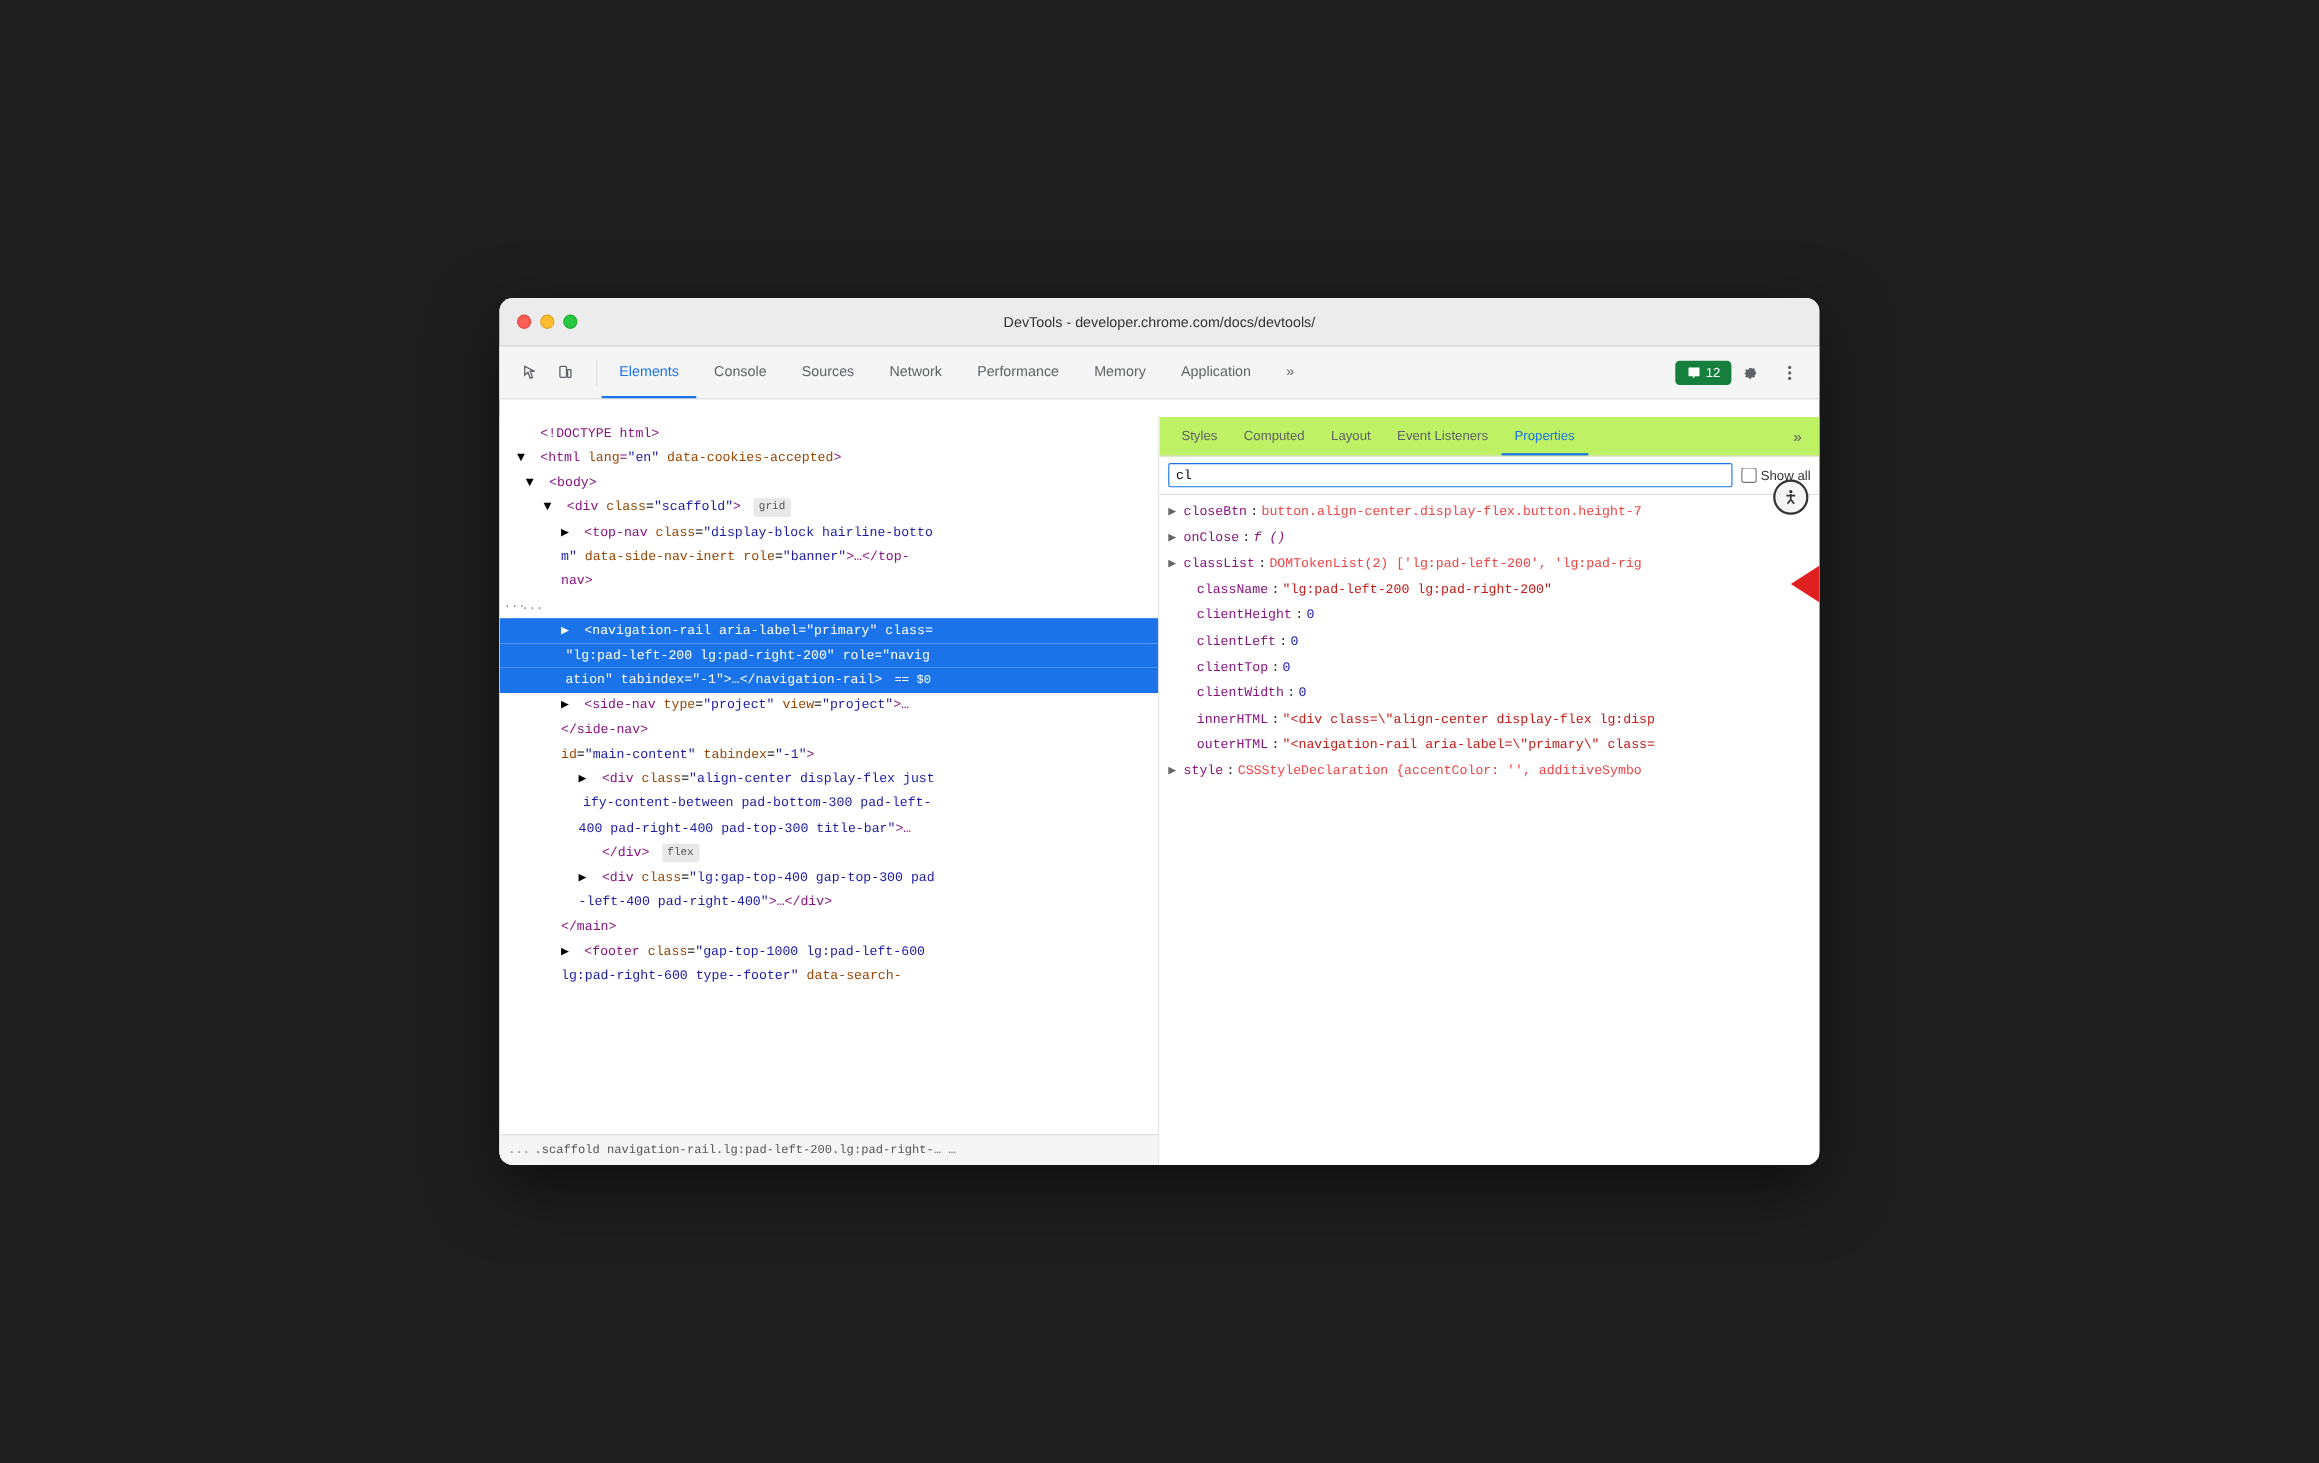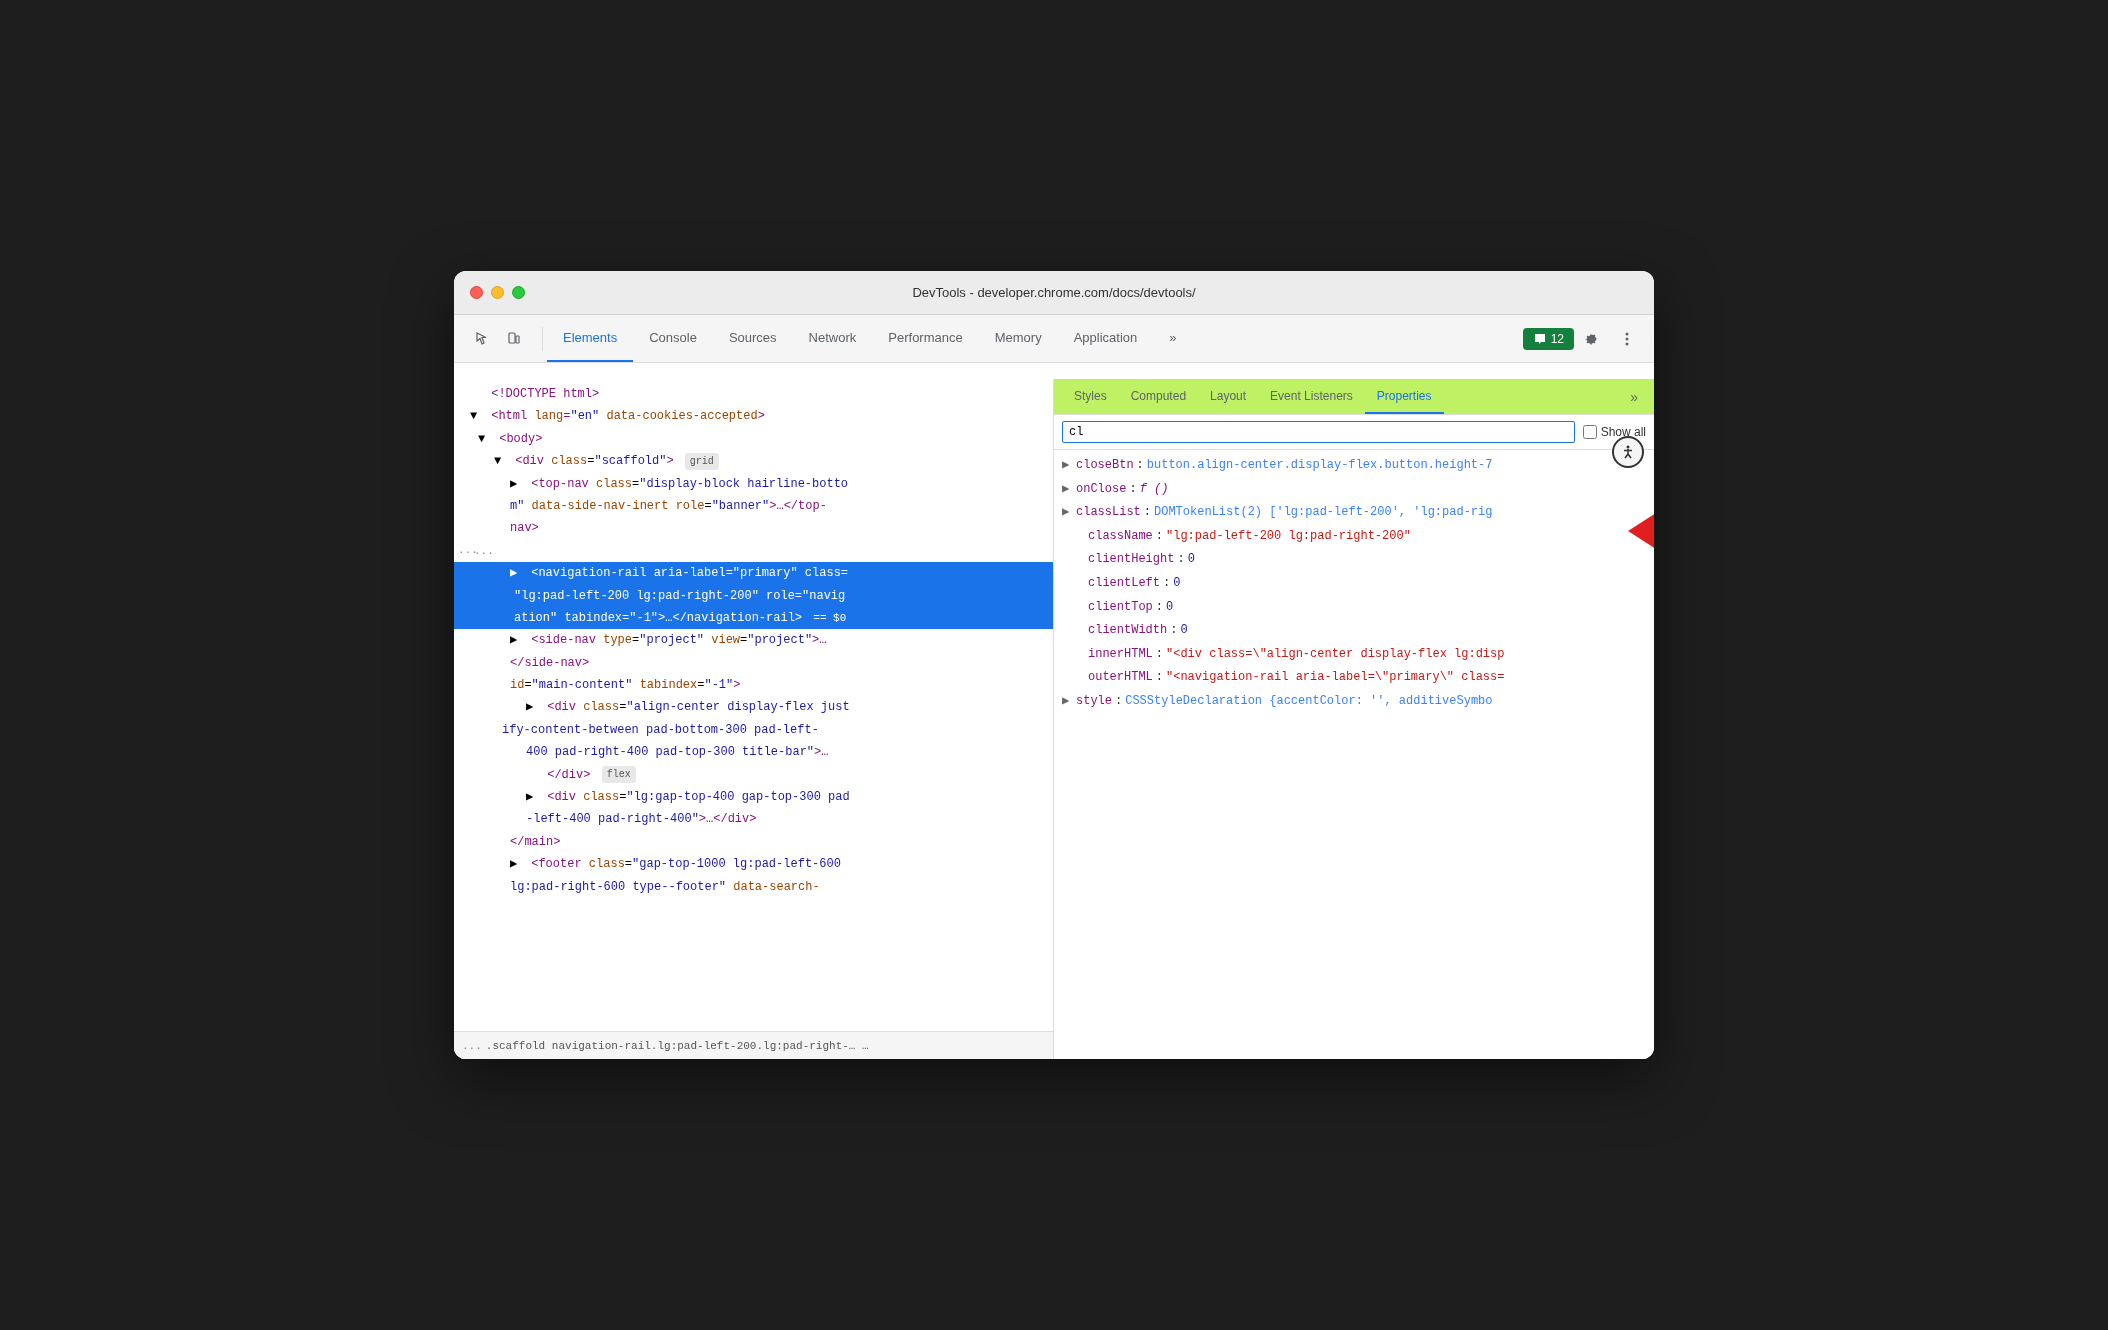--- a/index.html
+++ b/index.html
@@ -326,21 +326,21 @@
     }
     .prop-key {
       color: #881280;
       font-weight: 500;
     }
     .prop-colon { color: #333; margin: 0 3px; }
     .prop-value { color: #1a1aa6; }
     .prop-value-func { color: #881280; font-style: italic; }
     .prop-value-string { color: #c41a16; }
     .prop-value-number { color: #1a1aa6; }
-    .prop-value-dom { color: #3b82f6; }
+    .prop-value-dom { color: #ef4444; }
     .prop-indent { padding-left: 20px; }
   </style>
 </head>
 <body>
 
 <div class="window">
 
   <div class="title-bar">
     <div class="traffic-lights">
       <div class="traffic-light tl-red"></div>
@@ -477,21 +477,21 @@
           <div class="dom-line" style="padding-left:56px;">
             <span class="attr-name">id</span>=<span class="attr-value">"main-content"</span>
             <span class="attr-name"> tabindex</span>=<span class="attr-value">"-1"</span><span class="tag">&gt;</span>
           </div>
 
           <div class="dom-line indent-4">
             <span class="expand-arrow">▶</span>
             <span class="tag">&lt;div</span>
             <span class="attr-name"> class</span>=<span class="attr-value">"align-center display-flex just</span>
           </div>
-          <div class="dom-line" style="padding-left:48px;">
+          <div class="dom-line" style="padding-left:76px;">
             <span class="attr-value">ify-content-between pad-bottom-300 pad-left-</span>
           </div>
           <div class="dom-line" style="padding-left:72px;">
             <span class="attr-value">400 pad-right-400 pad-top-300 title-bar"</span><span class="tag">&gt;…</span>
           </div>
           <div class="dom-line indent-4">
             <span class="expand-arrow"> </span>
             <span class="tag">&lt;/div&gt;</span>
             <span class="badge">flex</span>
           </div>

